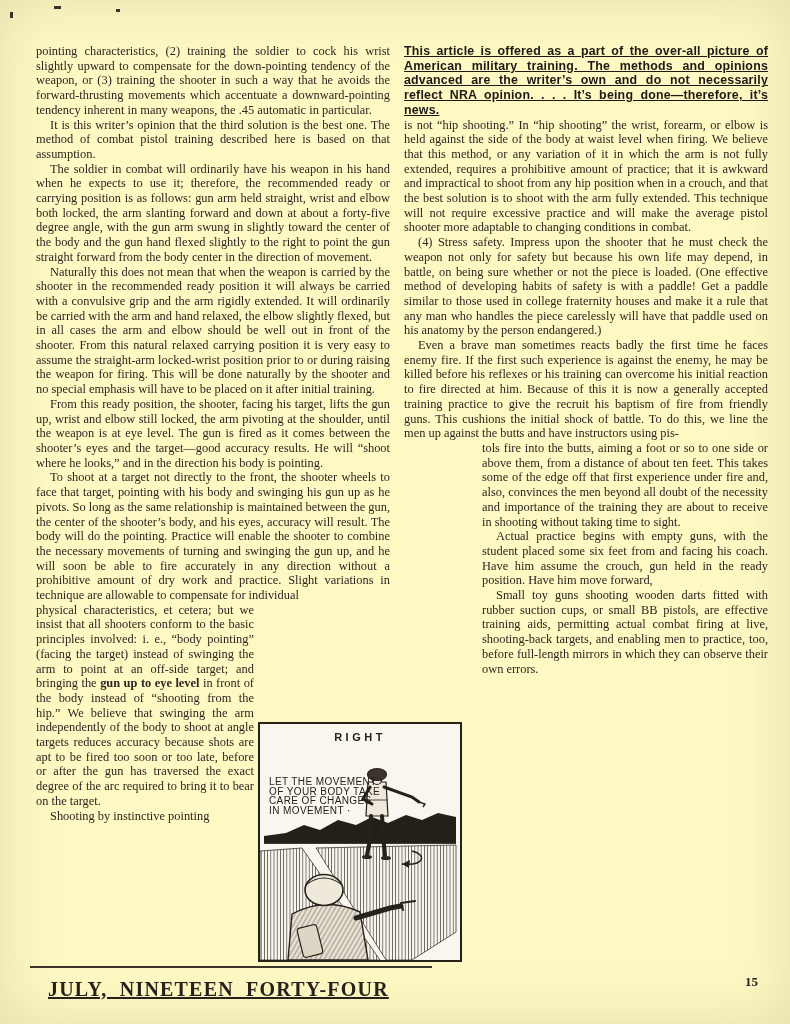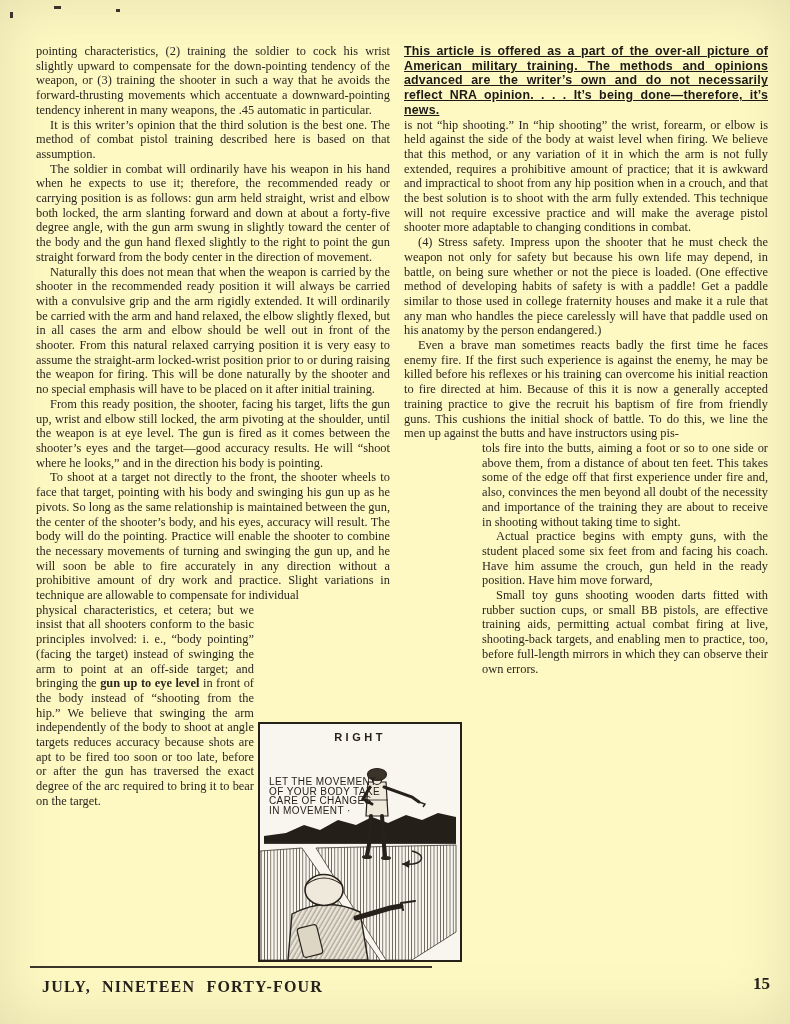--- a/index.html
+++ b/index.html
@@ -47,43 +47,44 @@
   .fig-caption {
     position:absolute; left:9px; top:53px; z-index:6;
     font-family:"Liberation Sans","DejaVu Sans",sans-serif;
     font-size:10px; line-height:9.6px; letter-spacing:0.4px; color:#26211b;
   }
   .fig-svg { position:absolute; left:0; top:0; width:200px; height:236px; }
 
   
   .footer-rule { position:absolute; left:30px; top:966px; width:402px; height:1.5px; background:#3a342c; }
   .footer-left {
-    position:absolute; left:42px; top:978px;
-    font-weight:bold; font-size:16px; letter-spacing:1.2px; word-spacing:6px; color:#26211b;
+    position:absolute; left:48px; top:978px;
+    font-weight:bold; font-size:20px; letter-spacing:1.2px; word-spacing:6px; color:#26211b;text-decoration:underline;
   }
-  .page-number { position:absolute; right:20px; top:974px; font-size:17px; font-weight:600; color:#26211b;text-align:center; }
+  .page-number { position:absolute; right:32px; top:974px; font-size:13px; font-weight:600; color:#26211b;text-align:center; }
 </style>
 </head>
 <body>
 
 <div class="page">
 
   <div class="speck" style="left:54px;top:6px;width:7px;height:3px;"></div>
   <div class="speck" style="left:116px;top:9px;width:4px;height:3px;"></div>
   <div class="speck" style="left:10px;top:12px;width:3px;height:6px;"></div>
 
   <div class="col col-left">
     <p>pointing characteristics, (2) training the soldier to cock his wrist slightly upward to compensate for the down-pointing tendency of the weapon, or (3) training the shooter in such a way that he avoids the forward-thrusting movements which accentuate a downward-pointing tendency inherent in many weapons, the .45 automatic in particular.</p>
     <p class="ind">It is this writer’s opinion that the third solution is the best one.  The method of combat pistol training described here is based on that assumption.</p>
     <p class="ind">The soldier in combat will ordinarily have his weapon in his hand when he expects to use it; therefore, the recommended ready or carrying position is as follows: gun arm held straight, wrist and elbow both locked, the arm slanting forward and down at about a forty-five degree angle, with the gun arm swung in slightly toward the center of the body and the gun hand flexed slightly to the right to point the gun straight forward from the body center in the direction of movement.</p>
     <p class="ind">Naturally this does not mean that when the weapon is carried by the shooter in the recommended ready position it will always be carried with a convulsive grip and the arm rigidly extended.  It will ordinarily be carried with the arm and hand relaxed, the elbow slightly flexed, but in all cases the arm and elbow should be well out in front of the shooter.  From this natural relaxed carrying position it is very easy to assume the straight-arm locked-wrist position prior to or during raising the weapon for firing.  This will be done naturally by the shooter and no special emphasis will have to be placed on it after initial training.</p>
     <p class="ind">From this ready position, the shooter, facing his target, lifts the gun up, wrist and elbow still locked, the arm pivoting at the shoulder, until the weapon is at eye level.  The gun is fired as it comes between the shooter’s eyes and the target—good accuracy results.  He will “shoot where he looks,” and in the direction his body is pointing.</p>
     <p class="ind">To shoot at a target not directly to the front, the shooter wheels to face that target, pointing with his body and swinging his gun up as he pivots.  So long as the same relationship is maintained between the gun, the center of the shooter’s body, and his eyes, accuracy will result.  The body will do the pointing.  Practice will enable the shooter to combine the necessary movements of turning and swinging the gun up, and he will soon be able to fire accurately in any direction without a prohibitive amount of dry work and practice.  Slight variations in technique are allowable to compensate for individual</p>
     <div class="spacer-left"></div>
     <p><span>physical characteristics, et cetera; but we insist that all shooters conform to the basic principles involved: i. e., “body pointing” (facing the target) instead of swinging the arm to point at an off-side target; and bringing the </span><strong class="inline-bold">gun up to eye level</strong><span> in front of the body instead of “shooting from the hip.”  We believe that swinging the arm independently of the body to shoot at angle targets reduces accuracy because shots are apt to be fired too soon or too late, before or after the gun has traversed the exact degree of the arc required to bring it to bear on the target.</span></p>
+    <p class="ind">Shooting by instinctive pointing</p>
   </div>
 
   <div class="col col-right">
     <p class="intro">This article is offered as a part of the over-all picture of American military training.  The methods and opinions advanced are the writer’s own and do not necessarily reflect NRA opinion. . . . It’s being done—therefore, it’s news.</p>
     <p>is not “hip shooting.”  In “hip shooting” the wrist, forearm, or elbow is held against the side of the body at waist level when firing.  We believe that this method, or any variation of it in which the arm is not fully extended, requires a prohibitive amount of practice; that it is awkward and impractical to shoot from any hip position when in a crouch, and that the best solution is to shoot with the arm fully extended.  This technique will not require excessive practice and will make the average pistol shooter more adaptable to changing conditions in combat.</p>
     <p class="ind">(4) Stress safety.  Impress upon the shooter that he must check the weapon not only for safety but because his own life may depend, in battle, on being sure whether or not the piece is loaded.  (One effective method of developing habits of safety is with a paddle!  Get a paddle similar to those used in college fraternity houses and make it a rule that any man who handles the piece carelessly will have that paddle used on his anatomy by the person endangered.)</p>
     <p class="ind">Even a brave man sometimes reacts badly the first time he faces enemy fire.  If the first such experience is against the enemy, he may be killed before his reflexes or his training can overcome his initial reaction to fire directed at him.  Because of this it is now a generally accepted training practice to give the recruit his baptism of fire from friendly guns.  This cushions the initial shock of battle.  To do this, we line the men up against the butts and have instructors using pis-</p>
     <div class="spacer-right"></div>
     <p>tols fire into the butts, aiming a foot or so to one side or above them, from a distance of about ten feet.  This takes some of the edge off that first experience under fire and, also, convinces the men beyond all doubt of the necessity and importance of the training they are about to receive in shooting without taking time to sight.</p>
     <p class="ind">Actual practice begins with empty guns, with the student placed some six feet from and facing his coach.  Have him assume the crouch, gun held in the ready position.  Have him move forward,</p>

